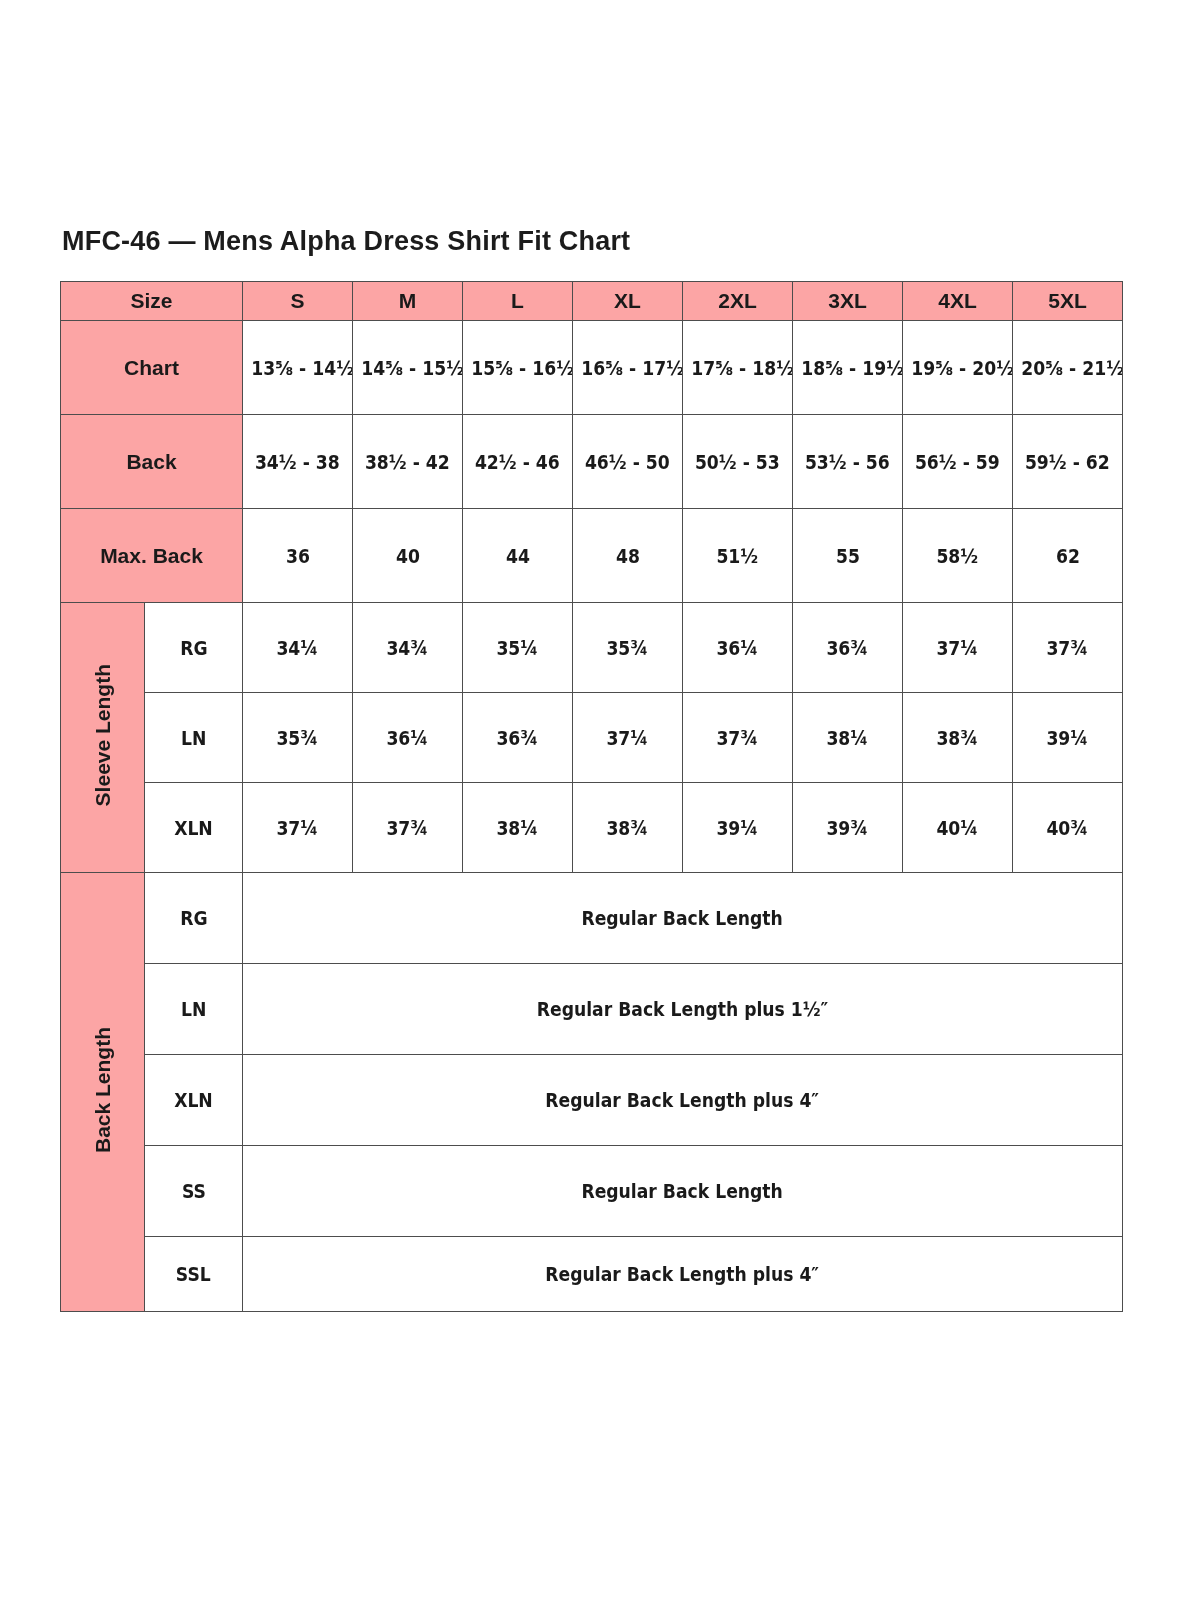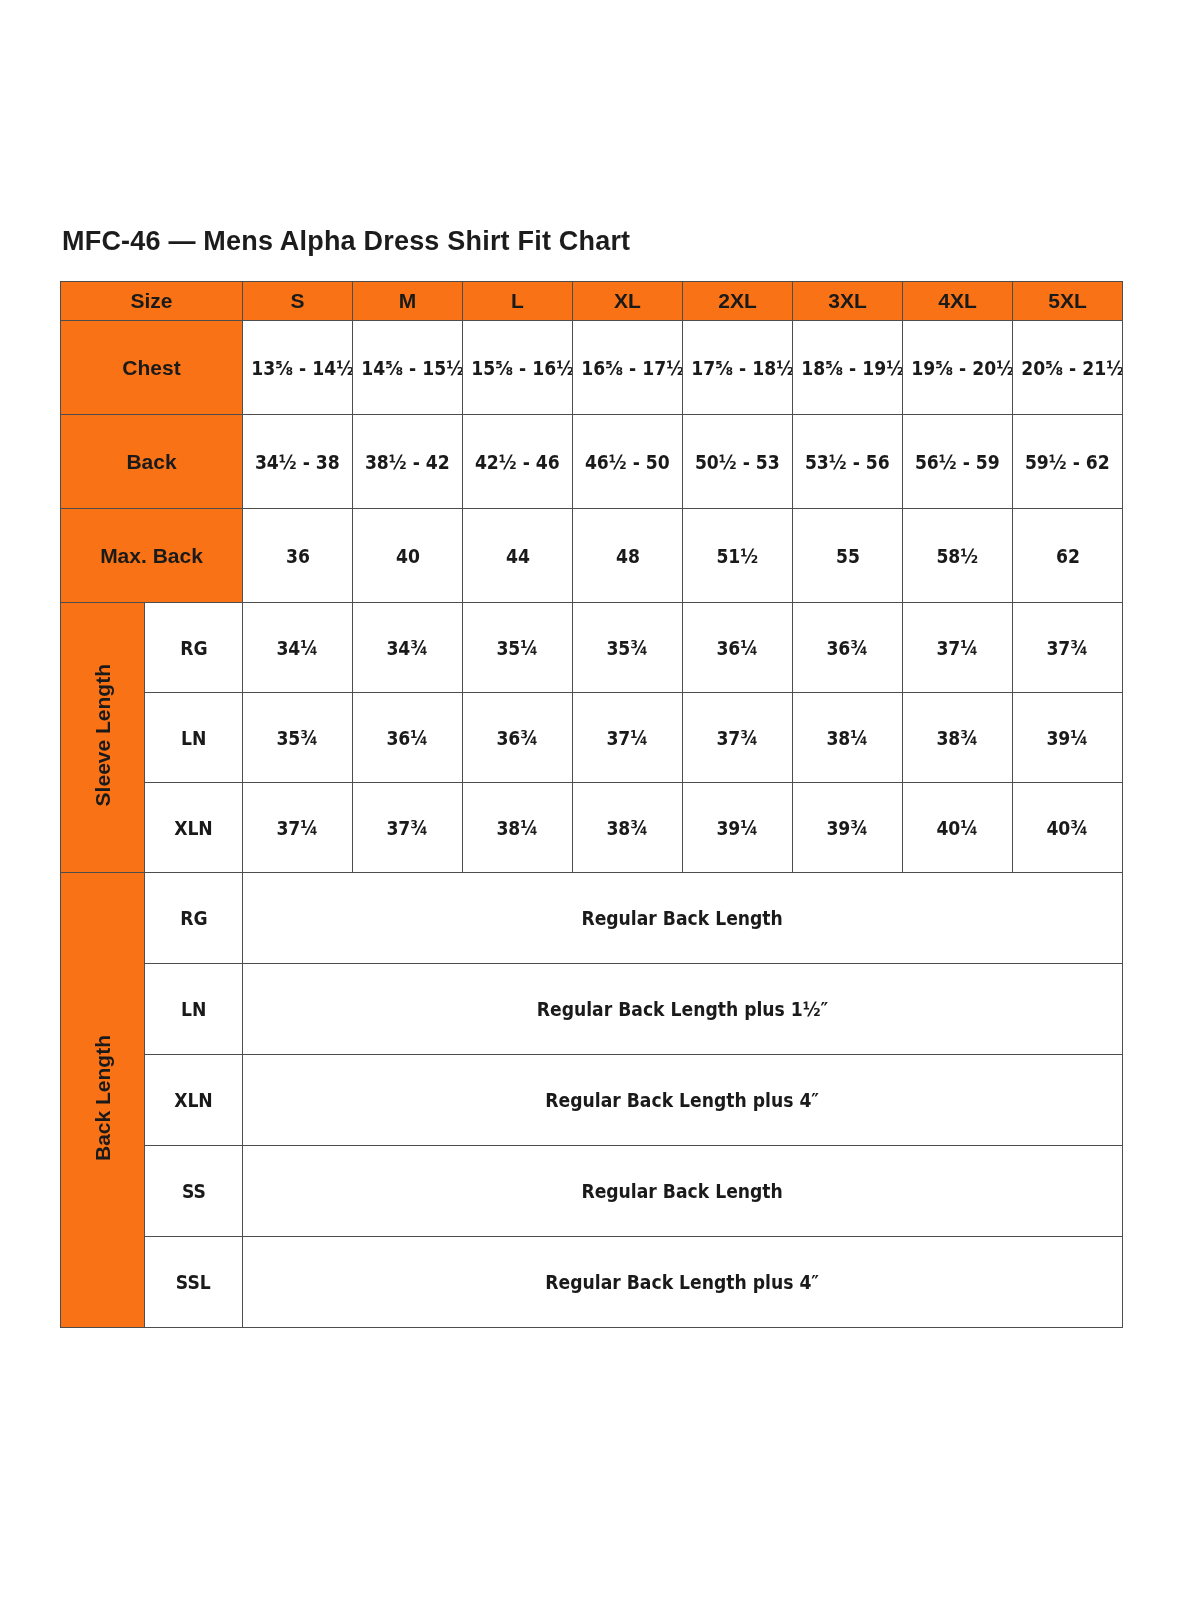--- a/index.html
+++ b/index.html
@@ -31,21 +31,21 @@
     width: 1062px;
   }
   table.fit-chart th,
   table.fit-chart td {
     border: 1px solid #4d4d4d;
     text-align: center;
     vertical-align: middle;
     padding: 0;
     overflow: hidden;
   }
-  .gray { background: #f97316; }
+  .gray { background: #fca5a5; }
   .hdr  { font-weight: bold; font-size: 21px; }
   .lbl  { font-weight: bold; font-size: 21px; }
   
   .cnd {
     display: inline-block;
     transform: scaleX(0.86);
     transform-origin: center center;
     font-weight: bold;
     font-size: 20px;
     white-space: nowrap;
@@ -88,21 +88,21 @@
       <th class="gray hdr">M</th>
       <th class="gray hdr">L</th>
       <th class="gray hdr">XL</th>
       <th class="gray hdr">2XL</th>
       <th class="gray hdr">3XL</th>
       <th class="gray hdr">4XL</th>
       <th class="gray hdr">5XL</th>
     </tr>
 
     <tr style="height:94px">
-      <th colspan="2" class="gray lbl">Chest</th>
+      <th colspan="2" class="gray lbl">Chart</th>
       <td><span class="cnd">13⅝ - 14½</span></td>
       <td><span class="cnd">14⅝ - 15½</span></td>
       <td><span class="cnd">15⅝ - 16½</span></td>
       <td><span class="cnd">16⅝ - 17½</span></td>
       <td><span class="cnd">17⅝ - 18½</span></td>
       <td><span class="cnd">18⅝ - 19½</span></td>
       <td><span class="cnd">19⅝ - 20½</span></td>
       <td><span class="cnd">20⅝ - 21½</span></td>
     </tr>
 
@@ -185,19 +185,19 @@
     <tr style="height:91px">
       <th><span class="cnd">XLN</span></th>
       <td colspan="8"><span class="cnd">Regular Back Length plus 4″</span></td>
     </tr>
 
     <tr style="height:91px">
       <th><span class="cnd">SS</span></th>
       <td colspan="8"><span class="cnd">Regular Back Length</span></td>
     </tr>
 
-    <tr style="height:91px">
+    <tr style="height:75px">
       <th><span class="cnd">SSL</span></th>
       <td colspan="8"><span class="cnd">Regular Back Length plus 4″</span></td>
     </tr>
   </tbody>
     </table>
 </div>
 
 </body></html>

